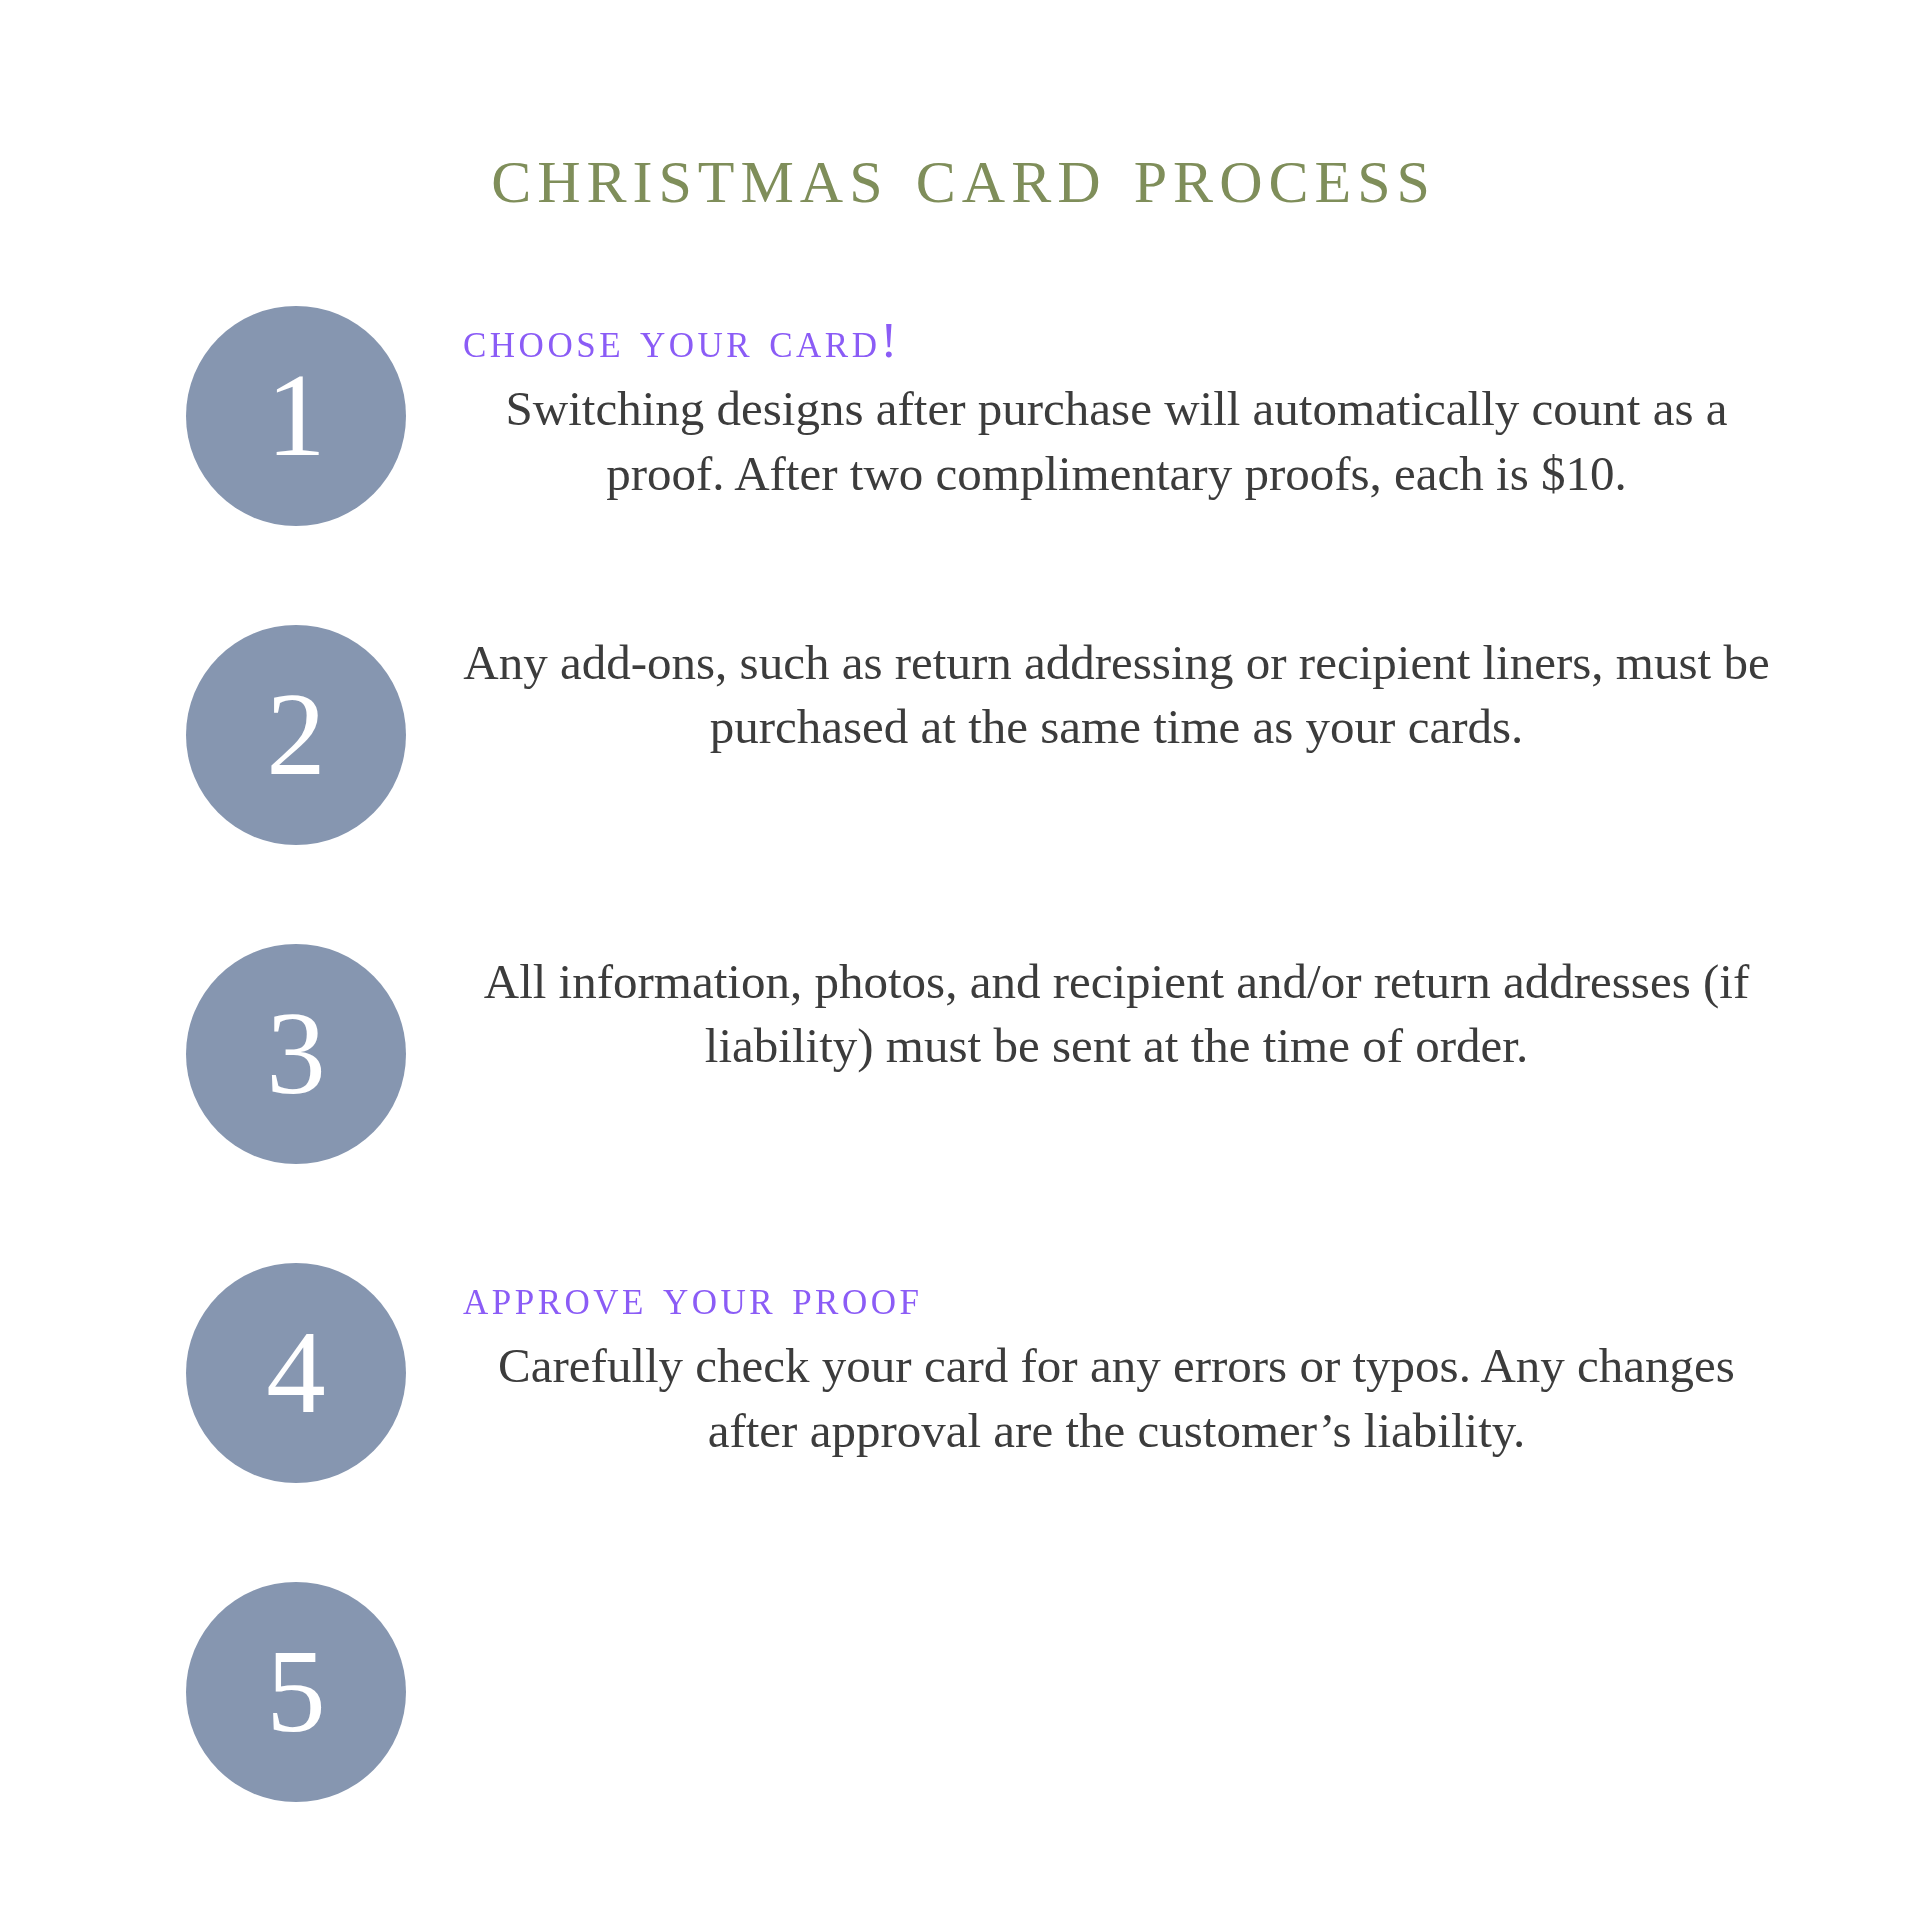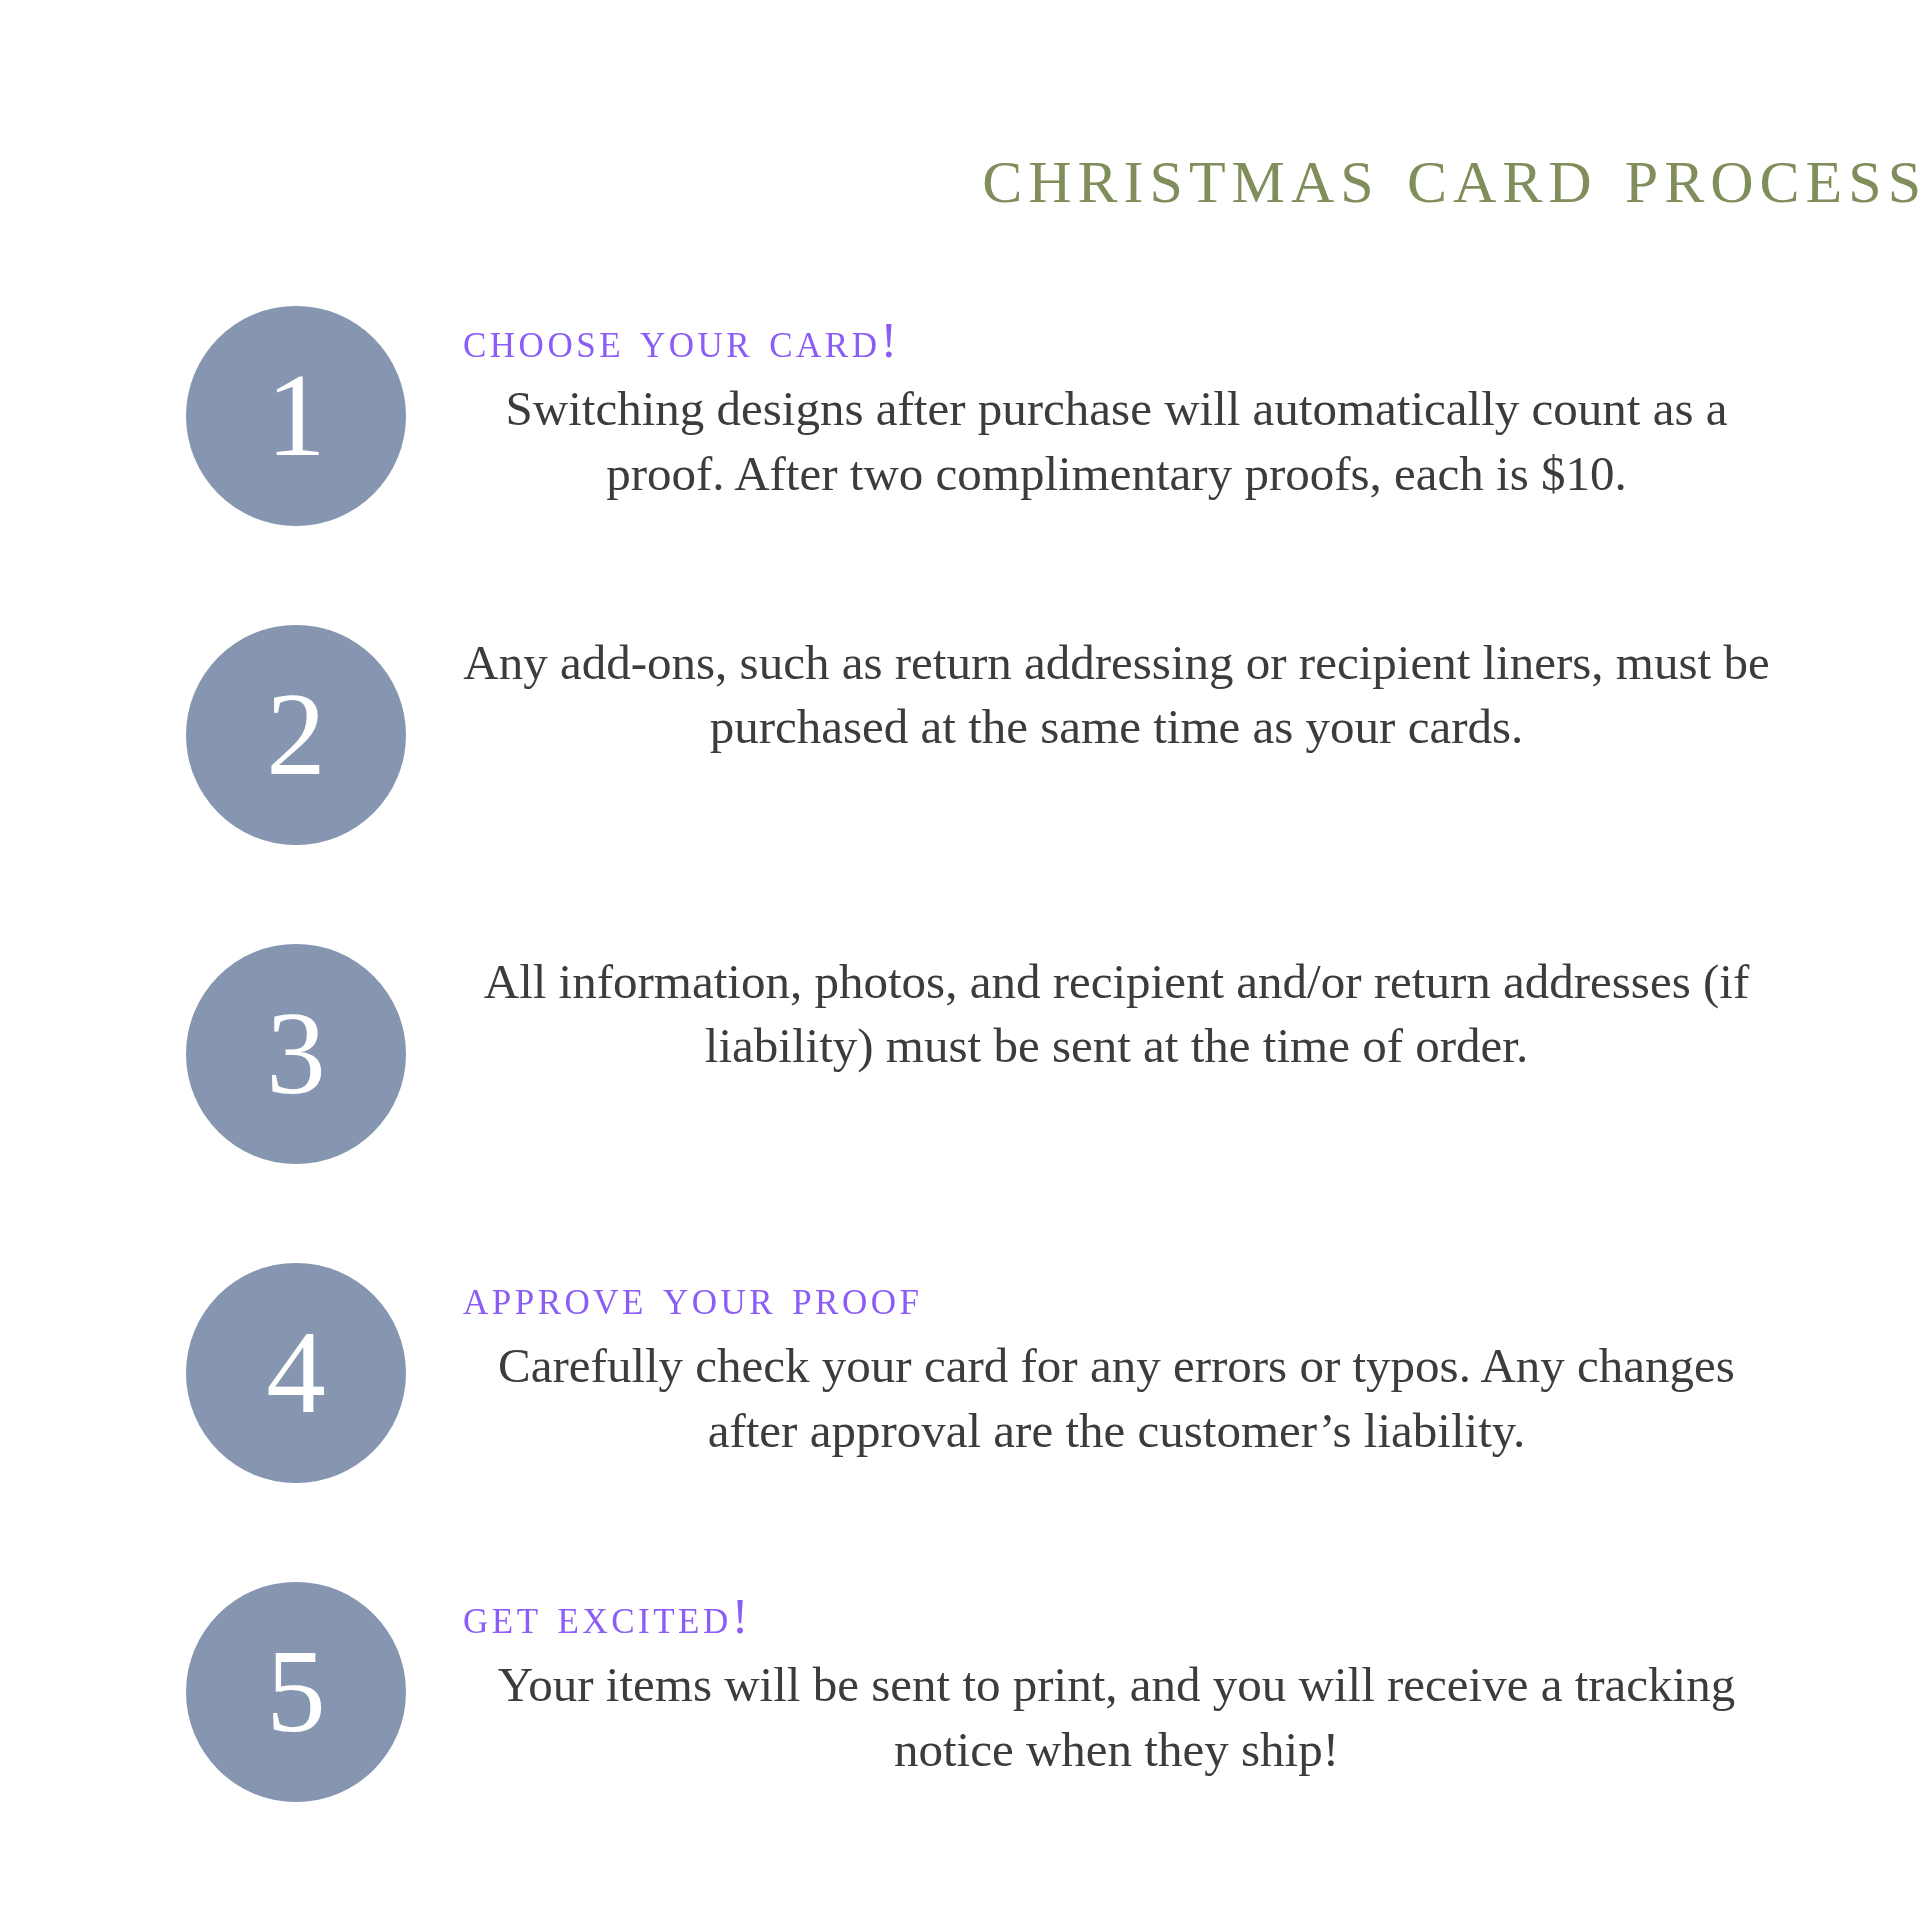--- a/index.html
+++ b/index.html
@@ -15,21 +15,21 @@
     overflow: hidden;
   }
   .page {
     width: 1927px;
     height: 1927px;
     position: relative;
     box-sizing: border-box;
     padding: 0;
   }
   .title {
-    text-align: right;
+    text-align: center;
     color: #7f8e5a;
     font-family: "Liberation Serif", serif;
     font-size: 85px;
     letter-spacing: 6px;
     font-variant: small-caps;
     text-transform: lowercase;
     font-weight: 400;
     margin: 0;
     padding-top: 127px;
     line-height: 1.1;
@@ -122,21 +122,17 @@
     <div class="step">
       <div class="badge">4</div>
       <div class="content">
         <div class="step-title">Approve your proof</div>
         <p class="step-desc">Carefully check your card for any errors or typos. Any changes after approval are the customer’s liability.</p>
       </div>
     </div>
 
     <div class="step">
       <div class="badge">5</div>
-      <div class="content">
-        <div class="step-title">Get excited!</div>
-        <p class="step-desc">Your items will be sent to print, and you will receive a tracking notice when they ship!</p>
-      </div>
     </div>
 
   </div>
 </div>
 
 
 </body></html>

